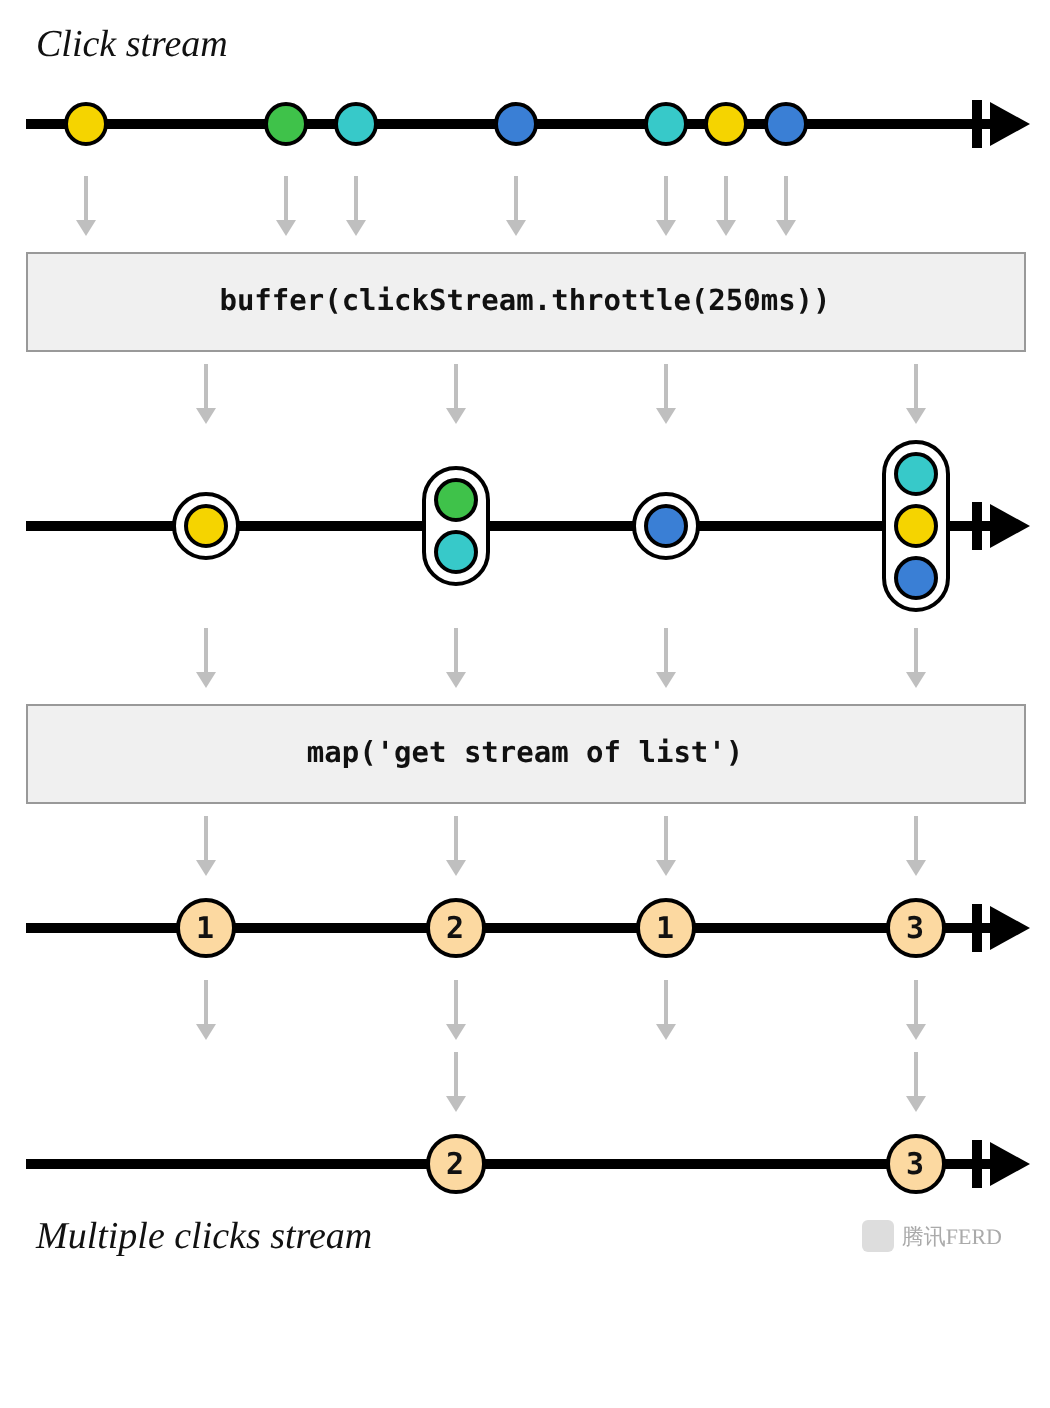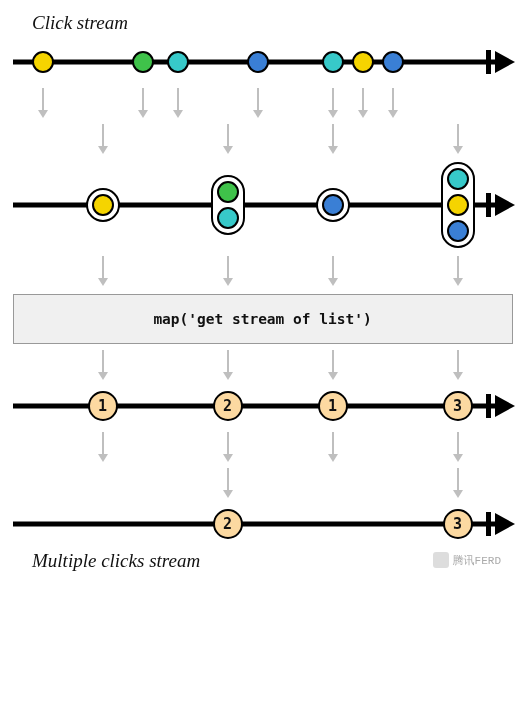--- a/index.html
+++ b/index.html
@@ -7,21 +7,21 @@
     margin: 0;
     padding: 12px;
     width: 525px;
     font-family: Georgia, serif;
     background: #fff;
     color: #111;
   }
   .title {
     font-style: italic;
     font-size: 19px;
-    margin: 0 0 8px 20px;
+    margin: 0 0 8px 6px;
   }
   .stage { position: relative; width: 500px; margin: 0 auto 6px; }
   .timeline { position: relative; height: 40px; width: 500px; }
   .timeline-line {
     position: absolute; left: 0; right: 18px; top: 50%;
     height: 5px; background: #000; transform: translateY(-50%);
   }
   .timeline-arrow {
     position: absolute; right: -2px; top: 50%; transform: translateY(-50%);
     width: 0; height: 0;
@@ -85,21 +85,21 @@
     transform: translateX(-50%);
     width: 0; height: 0;
     border-top: 8px solid #bfbfbf;
     border-left: 5px solid transparent;
     border-right: 5px solid transparent;
   }
 
   .watermark {
     position: absolute; right: 12px; bottom: 4px;
     font-size: 11px; color: #aaa;
-    font-family: Liberation Mono, monospace;
+    font-family: Liberation Serif, serif;
     display: flex; align-items: center; gap: 4px;
   }
   .watermark .ic {
     width: 16px; height: 16px; border-radius: 3px;
     background: #ddd; display:inline-block;
   }
   .root { position: relative; }
 </style>
 </head>
 <body>
@@ -126,20 +126,21 @@
   <div class="arrowrow" id="ar-in">
       <div class="darrow" style="left: 30px;"></div>
       <div class="darrow" style="left: 130px;"></div>
       <div class="darrow" style="left: 165px;"></div>
       <div class="darrow" style="left: 245px;"></div>
       <div class="darrow" style="left: 320px;"></div>
       <div class="darrow" style="left: 350px;"></div>
       <div class="darrow" style="left: 380px;"></div>
     </div>
 
+  <div class="opbox">buffer(clickStream.throttle(250ms))</div>
 
   <div class="arrowrow" id="ar-buf-pre">
       <div class="darrow" style="left: 90px;"></div>
       <div class="darrow" style="left: 215px;"></div>
       <div class="darrow" style="left: 320px;"></div>
       <div class="darrow" style="left: 445px;"></div>
     </div>
 
   <div class="stage">
     <div class="timeline" id="tl-buf" style="height:90px">

